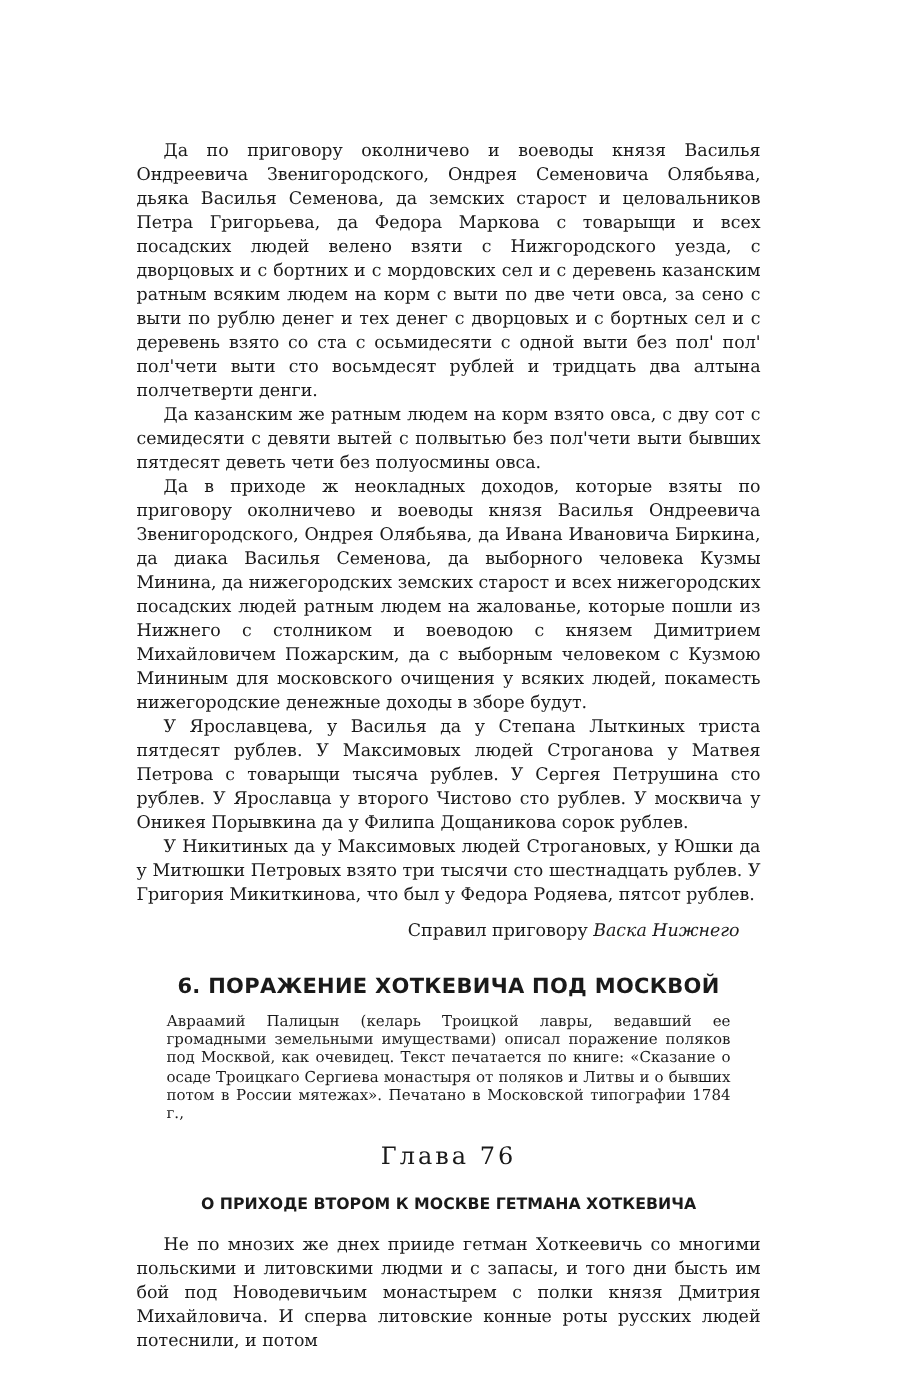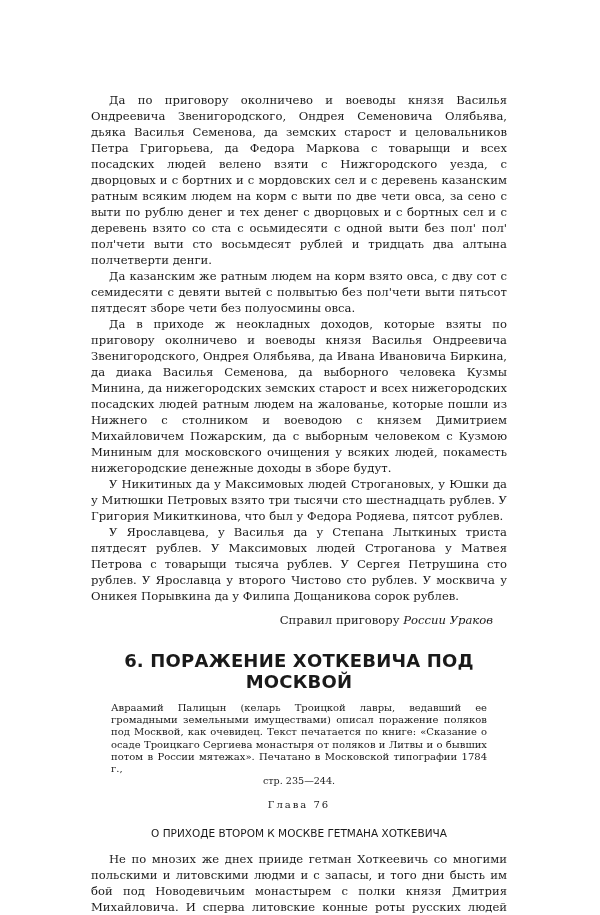--- a/index.html
+++ b/index.html
@@ -3,50 +3,49 @@
 <meta charset="utf-8">
 <style>
   html, body { margin:0; padding:0; background:#ffffff; }
   body { width:600px; height:915px; position:relative; overflow:hidden;
          font-family:"DejaVu Serif", serif; color:#1a1a1a; }
   .page { position:absolute; left:91px; top:92px; width:416px; }
   .p { font-size:11.6px; line-height:16px; text-align:justify; margin:0; text-indent:0; }
   .ind { text-indent:18px; }
   .sig { font-size:11.6px; line-height:16px; text-align:right; margin:8px 14px 0 0; }
   .sig i { font-style:italic; }
-  .h1 { font-family:"DejaVu Sans", sans-serif; font-weight:bold; font-size:18px;
+  .h1 { font-family:"DejaVu Sans", sans-serif; font-weight:bold; font-size:14px;
         text-align:center; margin:22px 0 0 0; letter-spacing:0.2px; }
   .h2 { font-family:"DejaVu Sans", sans-serif; font-weight:bold; font-size:11.5px;
         text-align:center; margin:10px 0 0 0; }
   .intro { font-size:10px; line-height:12.2px; text-align:justify; margin:10px 20px 0 20px; }
   .intro-last { text-align:center; font-size:9.6px; line-height:12.2px; margin:0; }
-  .chap { font-size:10px; text-align:center; letter-spacing:2px; margin:12px 0 16px 0; }
-  .h3 { font-family:"DejaVu Sans", sans-serif; font-weight:normal; font-size:10.5px;
+  .chap { font-size:16px; text-align:center; letter-spacing:2px; margin:12px 0 16px 0; }
+  .h3 { font-family:"DejaVu Sans", sans-serif; font-weight:bold; font-size:10.5px;
         line-height:15px; text-align:center; margin:8px 0 0 0; }
   .body2 { margin-top:10px; }
 </style>
 </head>
 <body>
 
 <div class="page">
   <p class="p ind">Да по приговору околничево и воеводы князя Василья Ондреевича Звенигородского, Ондрея Семеновича Олябьява, дьяка Василья Семенова, да земских старост и целовальников Петра Григорьева, да Федора Маркова с товарыщи и всех посадских людей велено взяти с Нижгородского уезда, с дворцовых и с бортних и с мордовских сел и с деревень казанским ратным всяким людем на корм с выти по две чети овса, за сено с выти по рублю денег и тех денег с дворцовых и с бортных сел и с деревень взято со ста с осьмидесяти с одной выти без пол' пол' пол'чети выти сто восьмдесят рублей и тридцать два алтына полчетверти денги.</p>
-  <p class="p ind">Да казанским же ратным людем на корм взято овса, с дву сот с семидесяти с девяти вытей с полвытью без пол'чети выти пятьсот пятдесят зборе чети без полуосмины овса.</p>
+  <p class="p ind">Да казанским же ратным людем на корм взято овса, с дву сот с семидесяти с девяти вытей с полвытью без пол'чети выти бывших пятдесят деветь чети без полуосмины овса.</p>
   <p class="p ind">Да в приходе ж неокладных доходов, которые взяты по приговору околничево и воеводы князя Василья Ондреевича Звенигородского, Ондрея Олябьява, да Ивана Ивановича Биркина, да диака Василья Семенова, да выборного человека Кузмы Минина, да нижегородских земских старост и всех нижегородских посадских людей ратным людем на жалованье, которые пошли из Нижнего с столником и воеводою с князем Димитрием Михайловичем Пожарским, да с выборным человеком с Кузмою Мининым для московского очищения у всяких людей, покаместь нижегородские денежные доходы в зборе будут.</p>
+  <p class="p ind">У Ярославцева, у Василья да у Степана Лыткиных триста пятдесят рублев. У Максимовых людей Строганова у Матвея Петрова с товарыщи тысяча рублев. У Сергея Петрушина сто рублев. У Ярославца у второго Чистово сто рублев. У москвича у Оникея Порывкина да у Филипа Дощаникова сорок рублев.</p>
   <p class="p ind">У Никитиных да у Максимовых людей Строгановых, у Юшки да у Митюшки Петровых взято три тысячи сто шестнадцать рублев. У Григория Микиткинова, что был у Федора Родяева, пятсот рублев.</p>
-  <p class="p ind">У Ярославцева, у Василья да у Степана Лыткиных триста пятдесят рублев. У Максимовых людей Строганова у Матвея Петрова с товарыщи тысяча рублев. У Сергея Петрушина сто рублев. У Ярославца у второго Чистово сто рублев. У москвича у Оникея Порывкина да у Филипа Дощаникова сорок рублев.</p>
 
   <p class="sig">
     <span>Справил приговору</span>
-    <i>России Ураков</i>
+    <i>Васка Нижнего</i>
   </p>
 
   <div class="h1">6. ПОРАЖЕНИЕ ХОТКЕВИЧА ПОД МОСКВОЙ</div>
 
   <p class="intro">Авраамий Палицын (келарь Троицкой лавры, ведавший ее громадными земельными имуществами) описал поражение поляков под Москвой, как очевидец. Текст печатается по книге: «Сказание о осаде Троицкаго Сергиева монастыря от поляков и Литвы и о бывших потом в России мятежах». Печатано в Московской типографии 1784 г.,</p>
-  <p class="intro-last">стр. 235—244.</p>
 
   <div class="chap">Глава 76</div>
   <div class="h3">
     <div>О ПРИХОДЕ ВТОРОМ К МОСКВЕ ГЕТМАНА ХОТКЕВИЧА</div>
   </div>
 
   <p class="p ind body2">Не по мнозих же днех прииде гетман Хоткеевичь со многими польскими и литовскими людми и с запасы, и того дни бысть им бой под Новодевичьим монастырем с полки князя Дмитрия Михайловича. И сперва литовские конные роты русских людей потеснили, и потом</p>
 
 </div>
 

